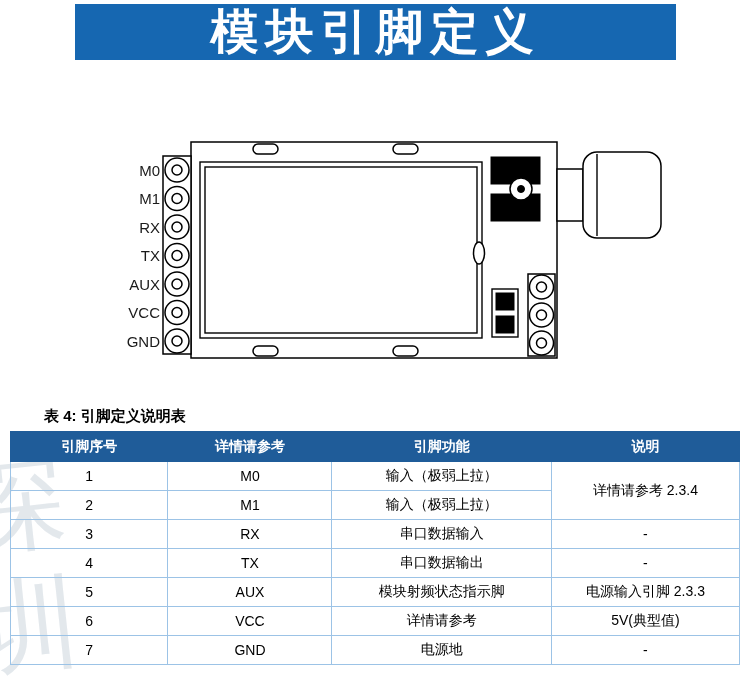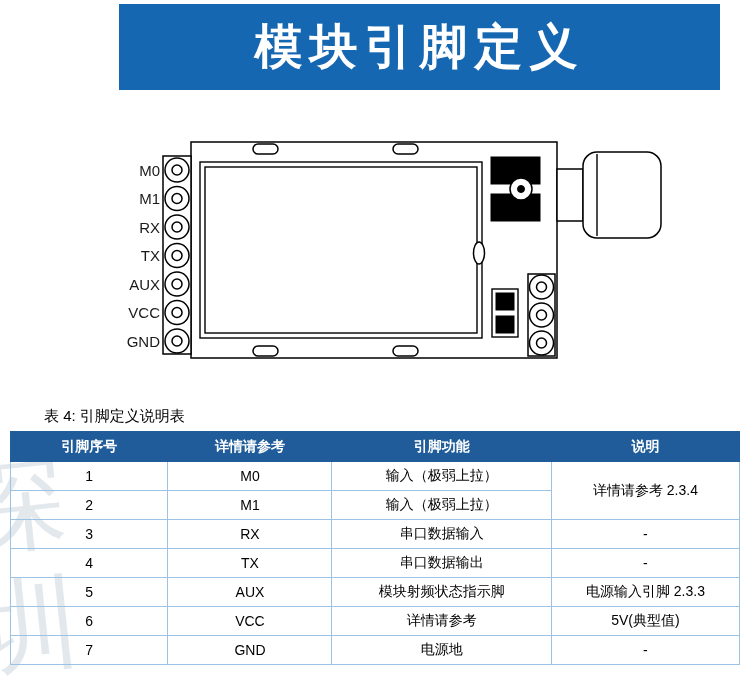--- a/index.html
+++ b/index.html
@@ -5,22 +5,22 @@
   * { margin:0; padding:0; box-sizing:border-box; }
   html,body { background:#ffffff; }
   body {
     width:750px; height:696px;
     font-family:"Liberation Sans","DejaVu Sans",sans-serif;
   }
   .page { position:relative; width:750px; height:696px; background:#ffffff; overflow:hidden; }
 
   
   .banner {
-    position:absolute; left:75px; top:4px; width:601px; height:86px;
-    background:#1667b1; display:flex; align-items:center; justify-content:center;margin-left:44px;
+    position:absolute; left:75px; top:4px; width:601px; height:56px;
+    background:#1667b1; display:flex; align-items:center; justify-content:center;
   }
   .banner-title {
     color:#ffffff; font-size:48px; font-weight:bold; letter-spacing:7px;
     line-height:1; white-space:nowrap;
   }
 
   
   .watermark {
     position:absolute; left:-30px; top:452px; z-index:0;
     display:flex; flex-direction:column; gap:14px;
@@ -31,21 +31,21 @@
   
   .diagram-svg { position:absolute; left:0; top:0; width:750px; height:696px; z-index:1; }
   .pin-label { font-family:"Liberation Sans","DejaVu Sans",sans-serif; font-size:15px; fill:#1a1a1a; }
   .outline { fill:#ffffff; stroke:#000000; stroke-width:1.5; }
   .outline-thin { fill:none; stroke:#000000; stroke-width:1.4; }
   .blackfill { fill:#000000; stroke:#000000; stroke-width:1; }
 
   
   .caption {
     position:absolute; left:44px; top:407px; z-index:2;
-    font-size:15px; font-weight:normal; color:#000000; white-space:nowrap;
+    font-size:15px; font-weight:bold; color:#000000; white-space:nowrap;
   }
 
   
   .pin-table {
     position:absolute; left:10px; top:431px; width:730px; z-index:2;
     border-collapse:collapse; table-layout:fixed; background:transparent;padding-left:38px;
   }
   .pin-table th {
     background:#1f5c99; color:#ffffff; font-size:14px; font-weight:bold;
     height:30px; border:1px solid #1f5c99; text-align:center;

